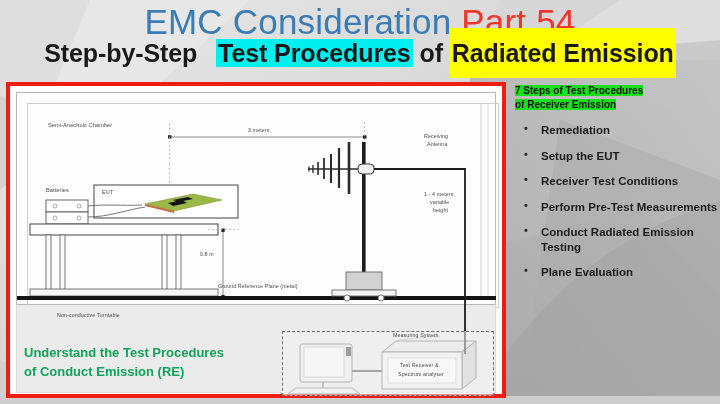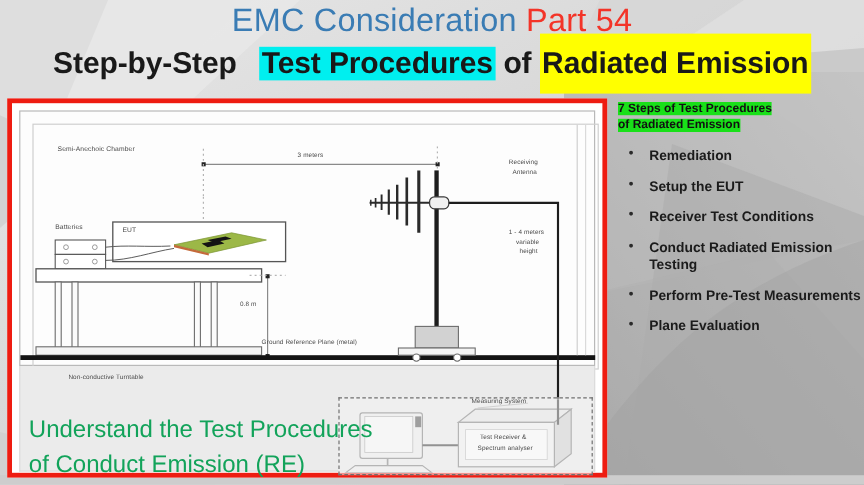--- a/index.html
+++ b/index.html
@@ -10,21 +10,21 @@
     position:relative;
   }
 
   
   #bg { position:absolute; inset:0; z-index:0; }
 
   
   #header { position:absolute; left:0; top:0; width:720px; height:78px; z-index:3; }
   #title-line {
     position:absolute; left:0; top:2px; width:720px;
-    text-align:center; font-size:27px; font-weight:400;
+    text-align:center; font-size:35px; font-weight:400;
     white-space:nowrap; letter-spacing:.2px;
   }
   #title-line .emc { color:#3a7cb4; }
   #title-line .part { color:#f33428; font-weight:400; }
 
   #subtitle-line {
     position:absolute; left:0; top:39px; width:720px;
     text-align:center; font-size:25px; font-weight:bold;
     color:#191919; white-space:nowrap; letter-spacing:-.1px;
   }
@@ -47,21 +47,21 @@
   #chamber-inner { position:absolute; left:10px; top:10px; width:472px; height:205px;
                    border:1px solid #cfcfcf; }
 
   
   #lower-strip { position:absolute; left:6px; top:219px; width:480px; height:88px;
                  background:#ebebeb; border:1px solid #dcdcdc; border-top:none; }
 
   
   #green-callout {
     position:absolute; left:14px; top:258px; width:300px;
-    font-size:20px; font-weight:normal; color:#12a35a; line-height:1.45;
+    font-size:13px; font-weight:bold; color:#12a35a; line-height:1.45;
     z-index:6; white-space:nowrap;
   }
 
   
   #measure-box {
     position:absolute; left:272px; top:245px; width:212px; height:65px;
     border:1px dashed #6f6f6f; background:rgba(242,242,242,.55);
   }
 
   
@@ -238,23 +238,23 @@
     <div id="green-callout">
       <div>Understand the Test Procedures</div>
       <div>of Conduct Emission (RE)</div>
     </div>
   </div>
 </div>
 
 <div id="sidebar">
   <div id="steps-heading">
     <span>7 Steps of  Test Procedures</span><br>
-    <span>of  Radiated Emission</span>
+    <span>of  Receiver Emission</span>
   </div>
   <ul id="steps-list">
     <li>Remediation</li>
     <li>Setup the EUT</li>
     <li>Receiver Test Conditions</li>
+    <li>Perform Pre-Test Measurements</li>
     <li>Conduct Radiated Emission Testing</li>
-    <li>Perform Pre-Test Measurements</li>
     <li>Plane Evaluation</li>
   </ul>
 </div>
 
 </body></html>

